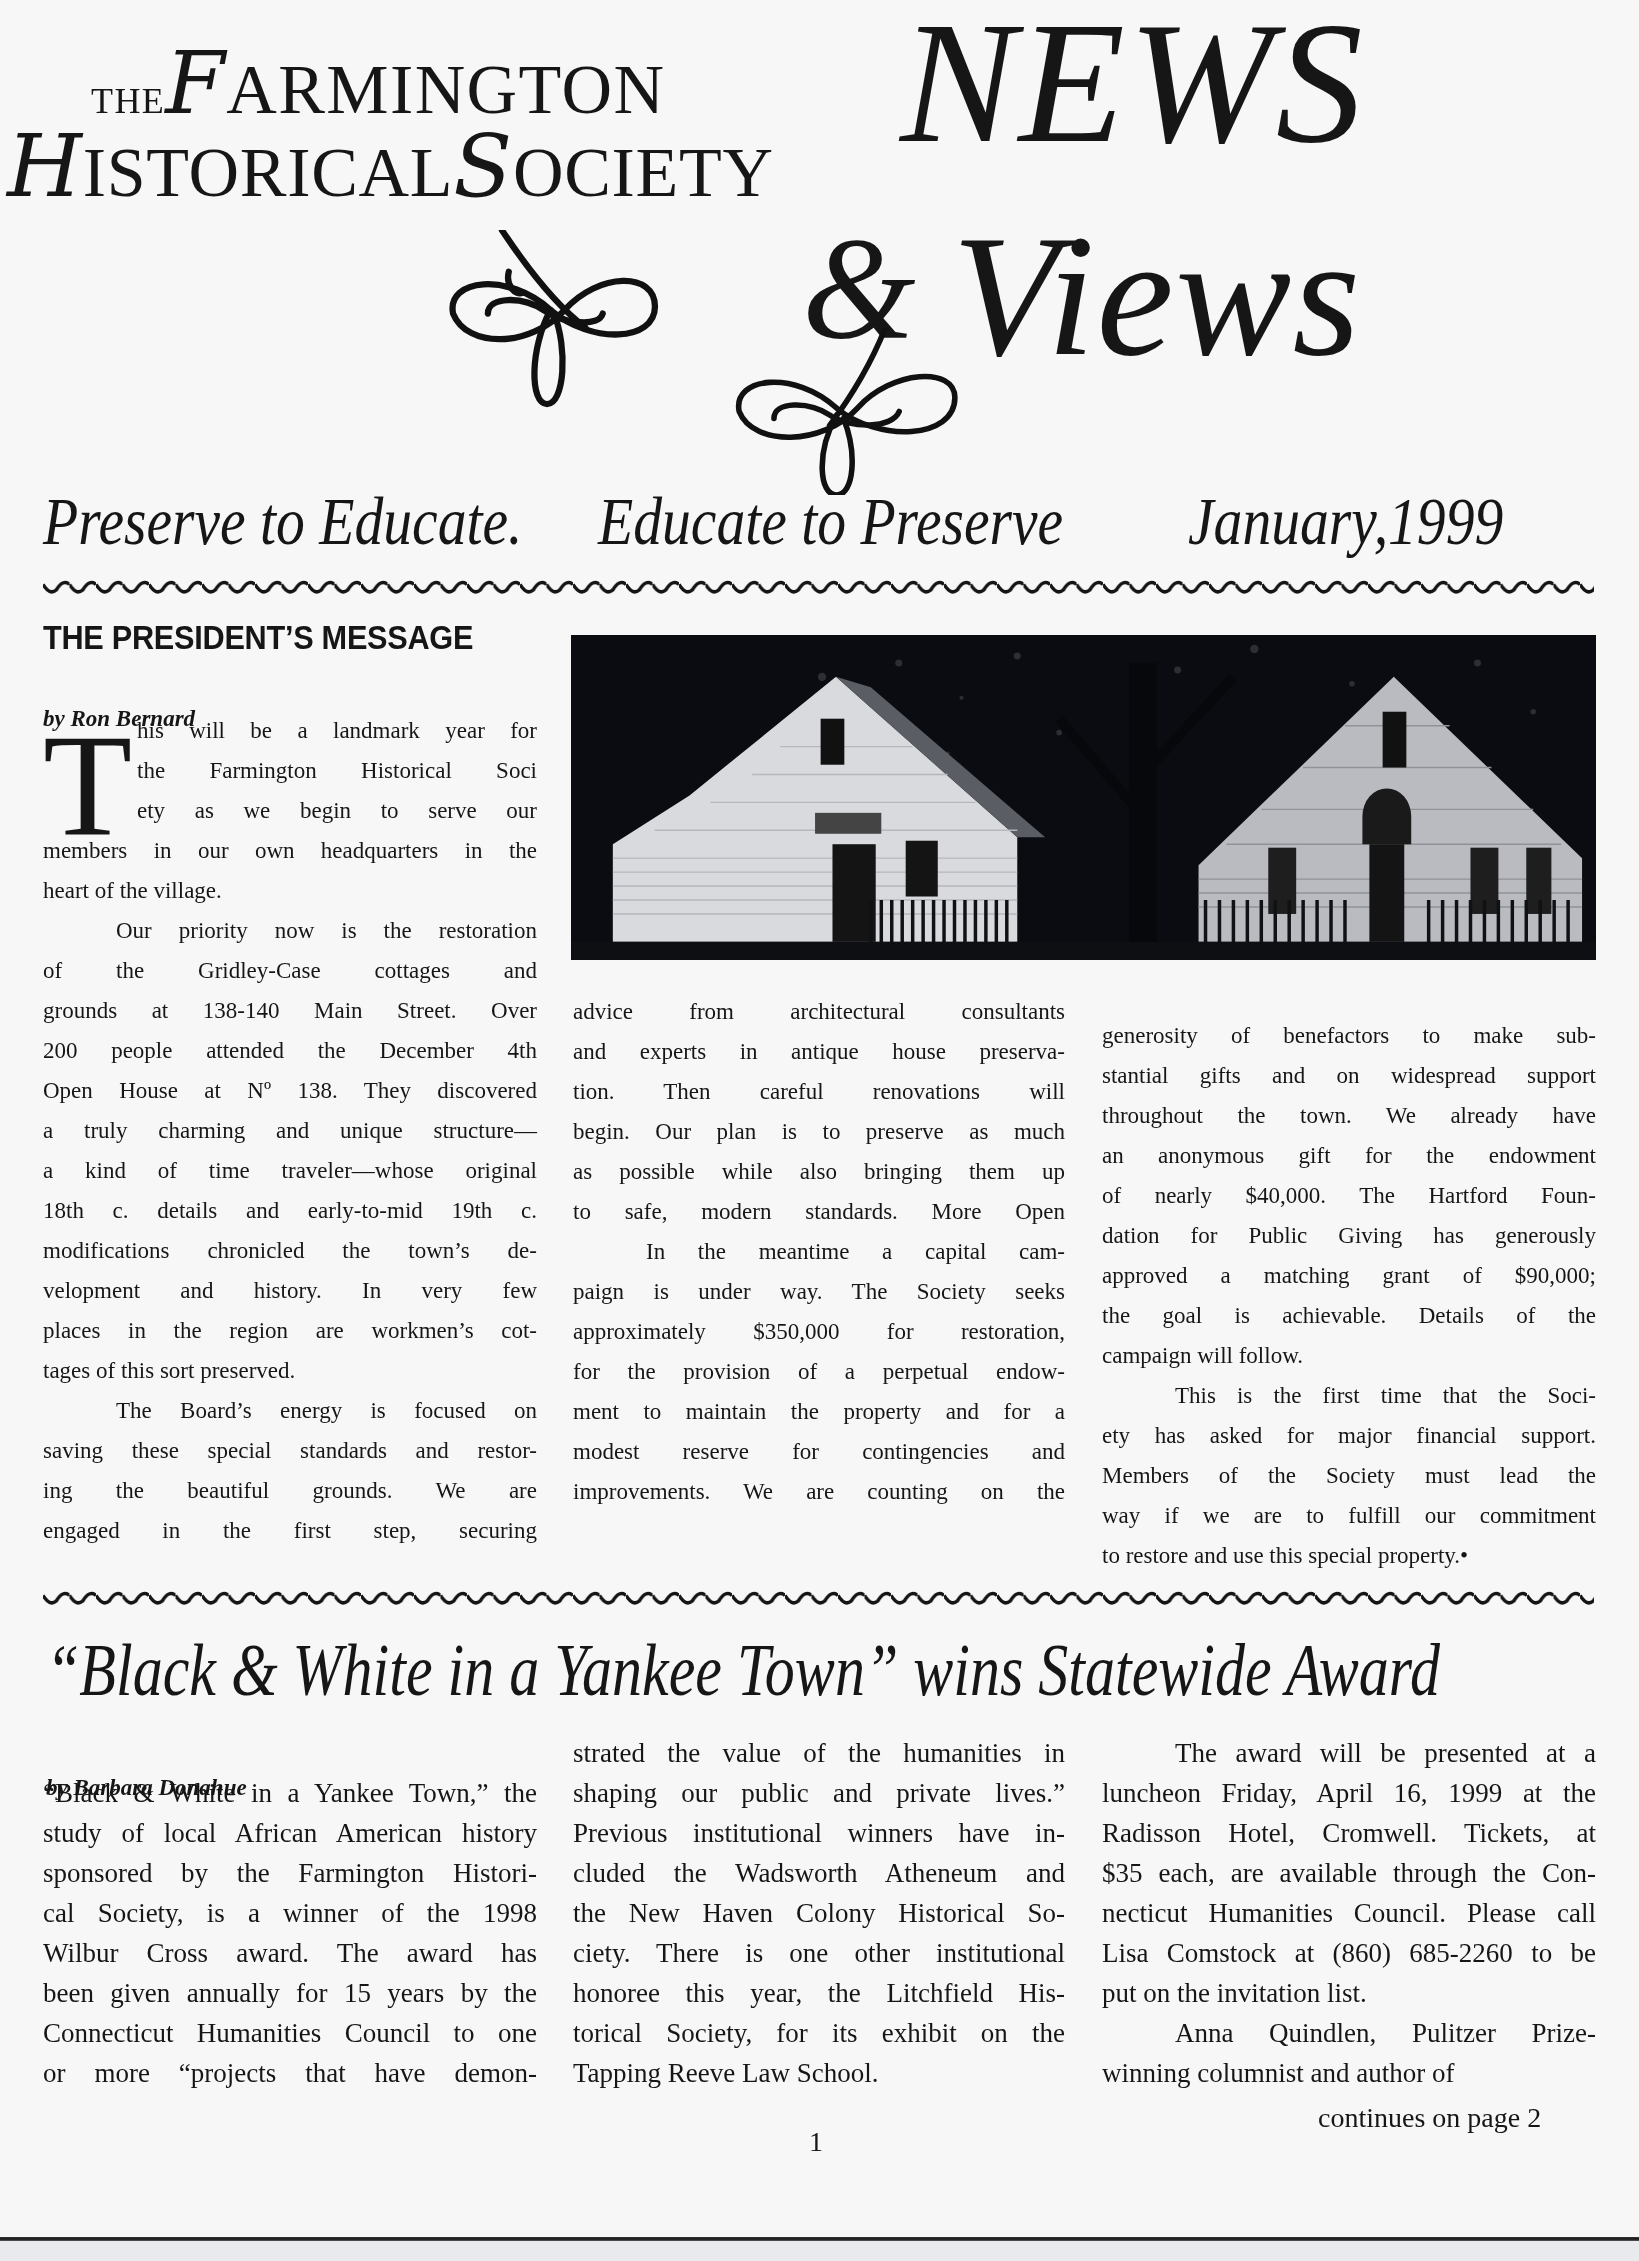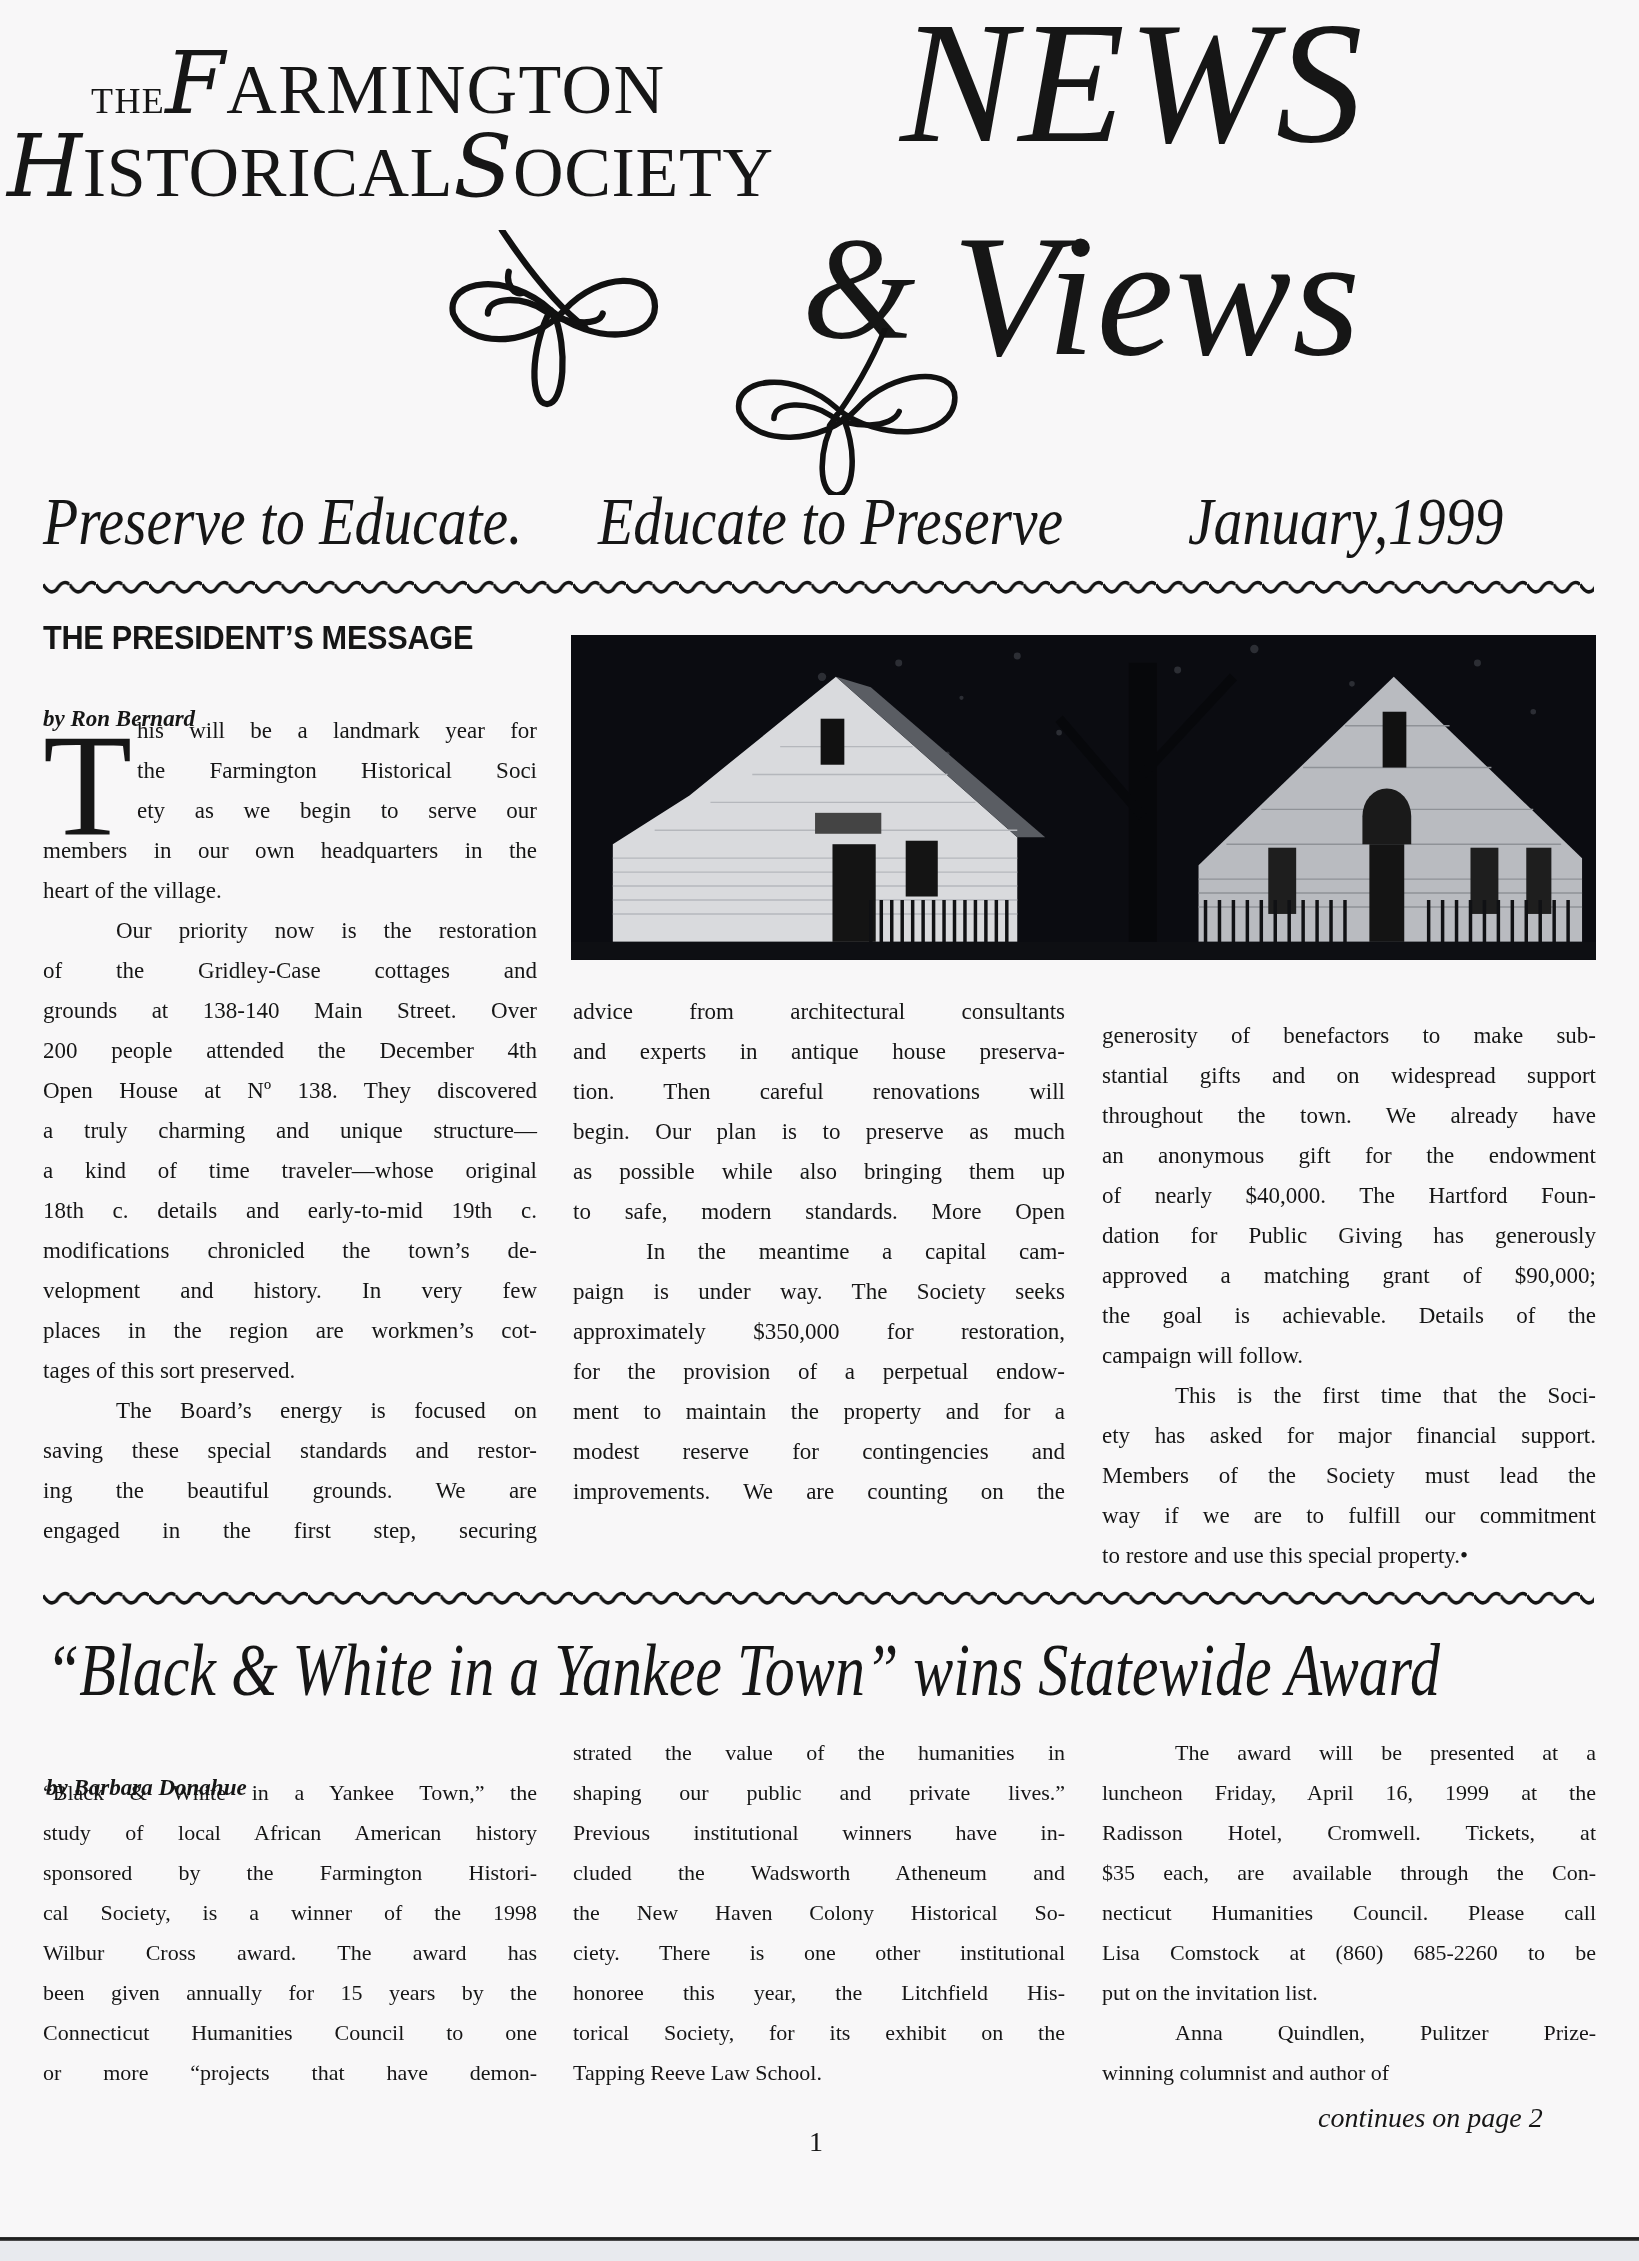--- a/index.html
+++ b/index.html
@@ -79,26 +79,26 @@
     left: 43px; top: 713px;
     font-size: 146px; line-height: 1; font-weight: normal;
   }
 
   
   .headline2 {
     left: 46px; top: 1632px;
     font-style: italic; font-size: 75px; line-height: 1;
     white-space: nowrap; transform: scaleX(0.80); transform-origin: left top;
   }
-  .col2 { font-size: 22px; line-height: 40px; }
+  .col2 { font-size: 27px; line-height: 40px; }
   .col2 .line { display: block; height: 40px; white-space: nowrap; text-align: justify; text-align-last: justify; }
   .col2 .line.left { text-align-last: left; }
   .col2 .line.ind { padding-left: 73px; }
   .cont {
-    left: 1318px; top: 2102px; font-style: italic; font-size: 28px; white-space: nowrap;
+    left: 1318px; top: 2102px; font-size: 28px; white-space: nowrap;
   }
   .pagenum { left: 809px; top: 2126px; font-size: 28px; }
   .bottom-rule {
     left: 0; top: 2237px; width: 1639px; height: 4.2px;
     background: linear-gradient(#3a3a3a, #161616 50%, #5b5b5b);
   }
   .bottom-shade {
     left: 0; top: 2241px; width: 1639px; height: 20px; background: #e8eaee;
   }
 </style>

